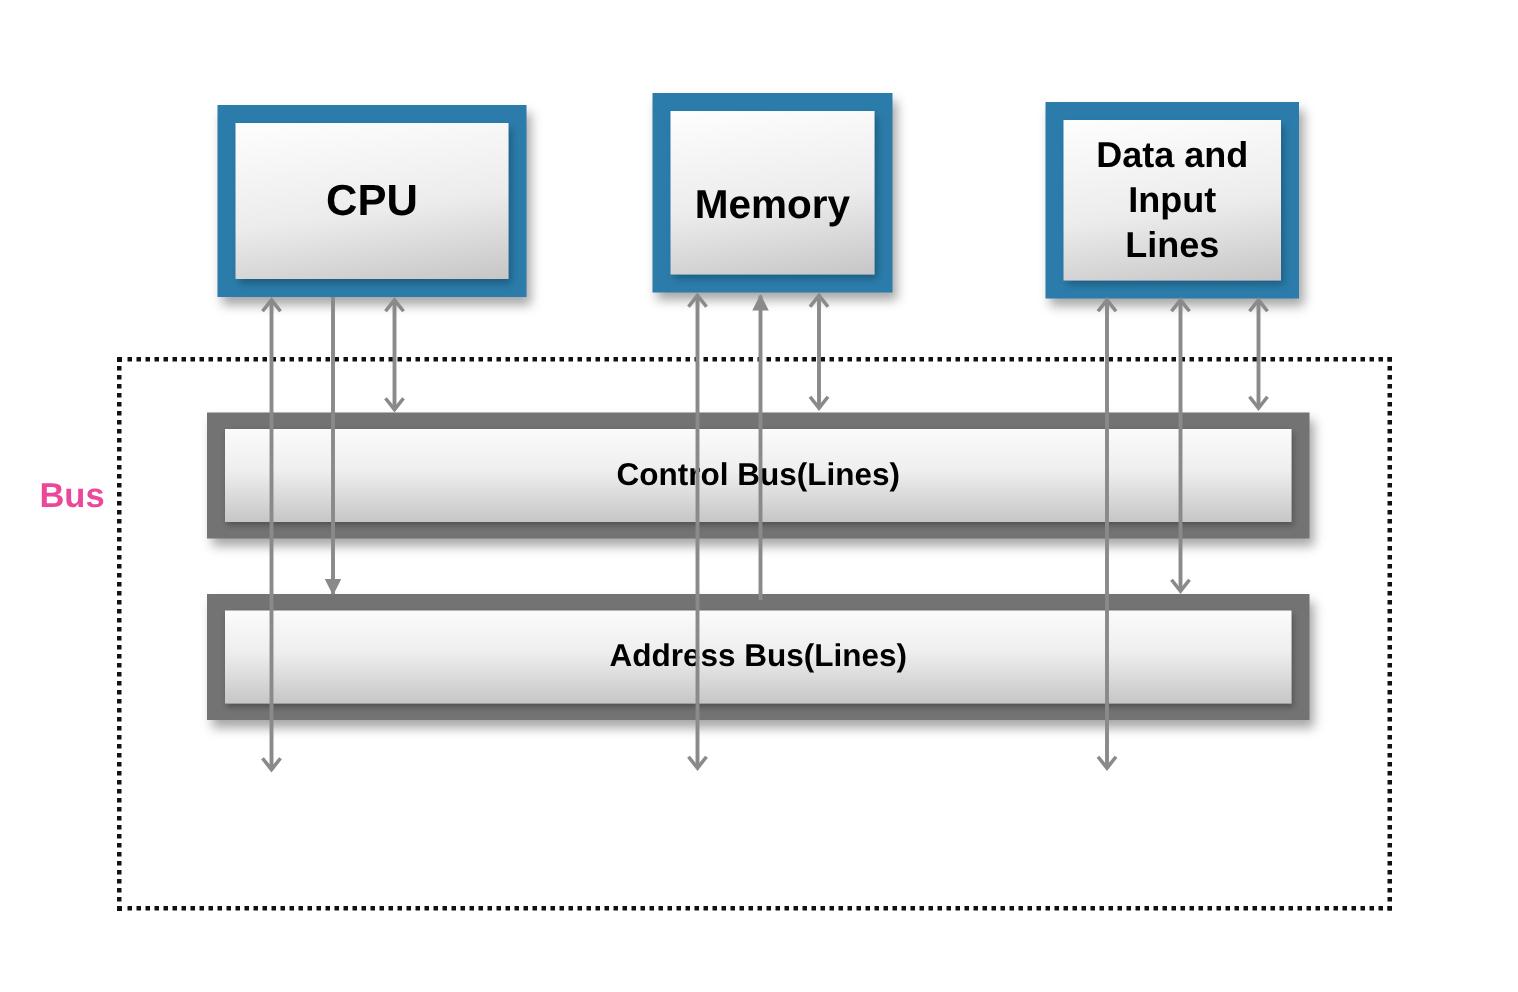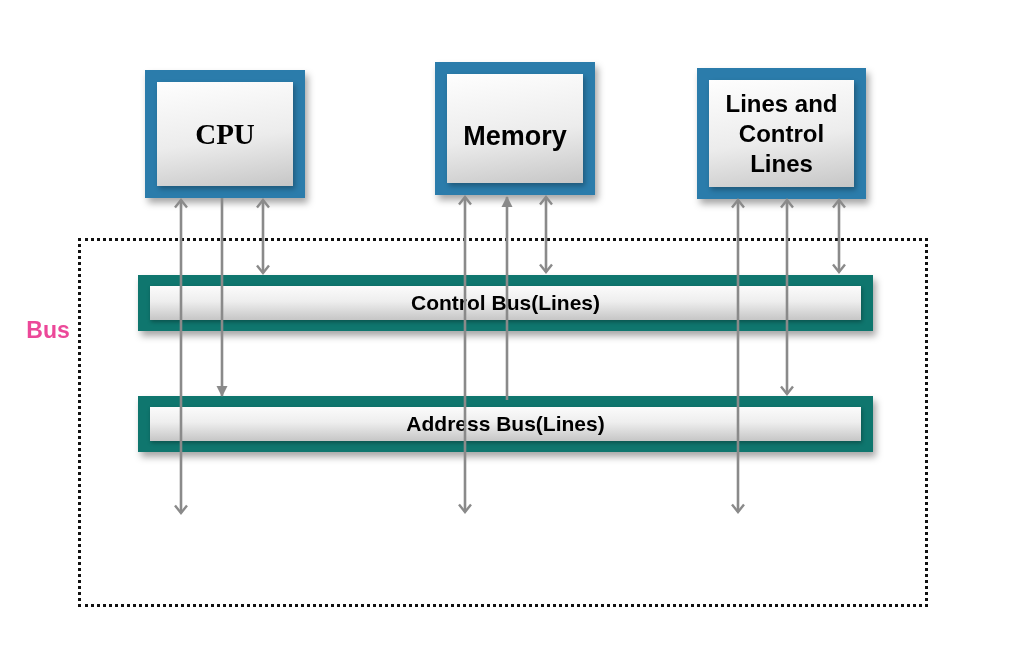--- a/index.html
+++ b/index.html
@@ -47,33 +47,33 @@
     flex-direction: column;
     align-items: center;
     justify-content: center;
   }
   .node-label {
     font-weight: bold;
     color: #000000;
     text-align: center;
     white-space: nowrap;
   }
-  .node--cpu    { left: 145px; top: 70px; width: 160px; height: 128px; font-family: Liberation Serif, serif; }
+  .node--cpu    { left: 145px; top: 70px; width: 206px; height: 128px; }
   .node--memory { left: 435px; top: 62px; width: 160px; height: 133px; }
   .node--io     { left: 697px; top: 68px; width: 169px; height: 131px; }
   .node--cpu .node-label    { font-size: 29px; }
   .node--memory .node-label { font-size: 27px; margin-top: 15px; }
   .node--io .node-label     { font-size: 24px; line-height: 30px; }
 
   
   .bus {
     position: absolute;
     left: 138px;
-    width: 735px; height: 56px;
-    background: #0f766e;
+    width: 735px; height: 84px;
+    background: #737373;
     padding: 11px 12px;
     box-sizing: border-box;
     box-shadow: 3px 5px 7px rgba(0,0,0,0.35);
   }
   .bus--control { top: 275px; }
   .bus--address { top: 396px; }
   .bus--data    { top: 515px; }
   .bus-inner {
     width: 100%; height: 100%;
     background: linear-gradient(#fbfbfb 0%, #eeeeee 45%, #c6c6c6 100%);
@@ -112,22 +112,22 @@
   </div>
 
   <div class="node node--memory">
     <div class="node-inner">
       <div class="node-label">Memory</div>
     </div>
   </div>
 
   <div class="node node--io">
     <div class="node-inner">
-      <div class="node-label">Lines and</div>
-      <div class="node-label">Control</div>
+      <div class="node-label">Data and</div>
+      <div class="node-label">Input</div>
       <div class="node-label">Lines</div>
     </div>
   </div>
 
   <div class="bus bus--control">
     <div class="bus-inner">
       <div class="bus-label">Control Bus(Lines)</div>
     </div>
   </div>
 

